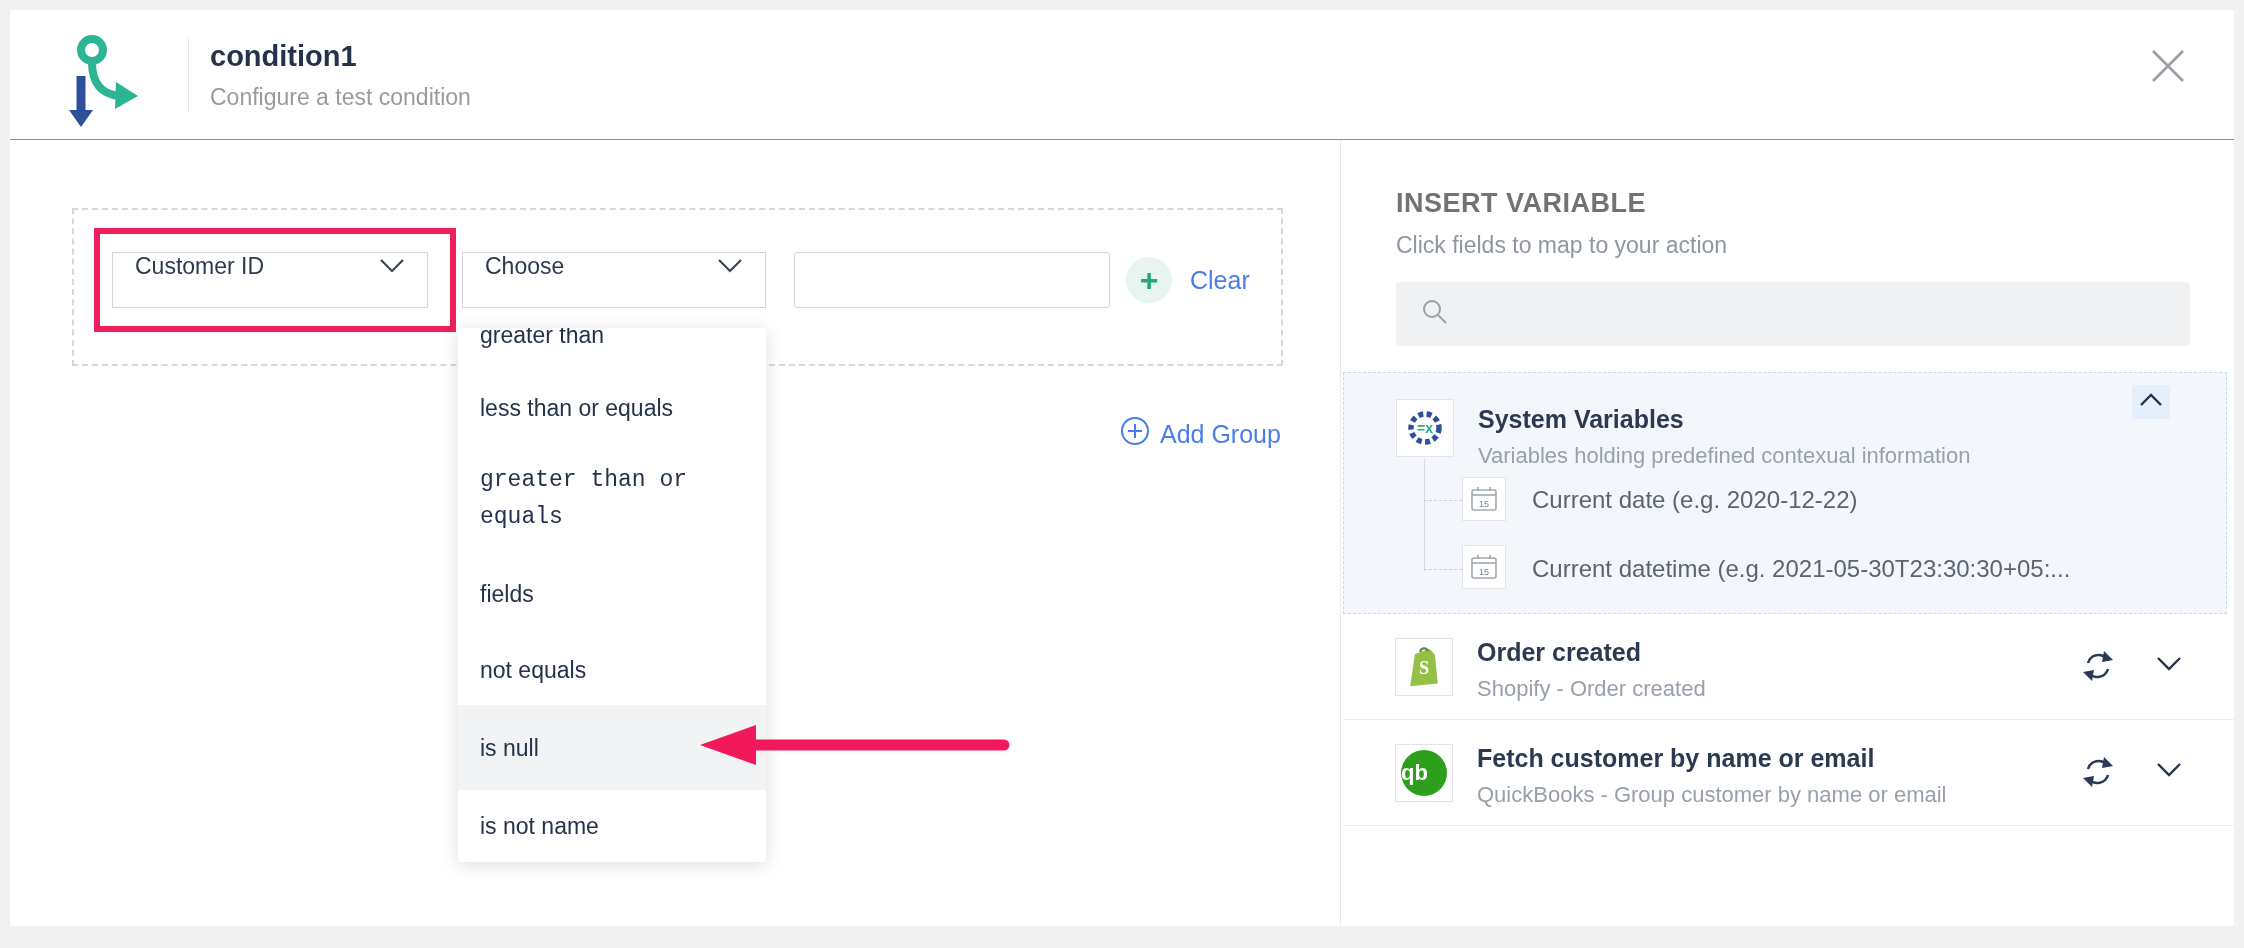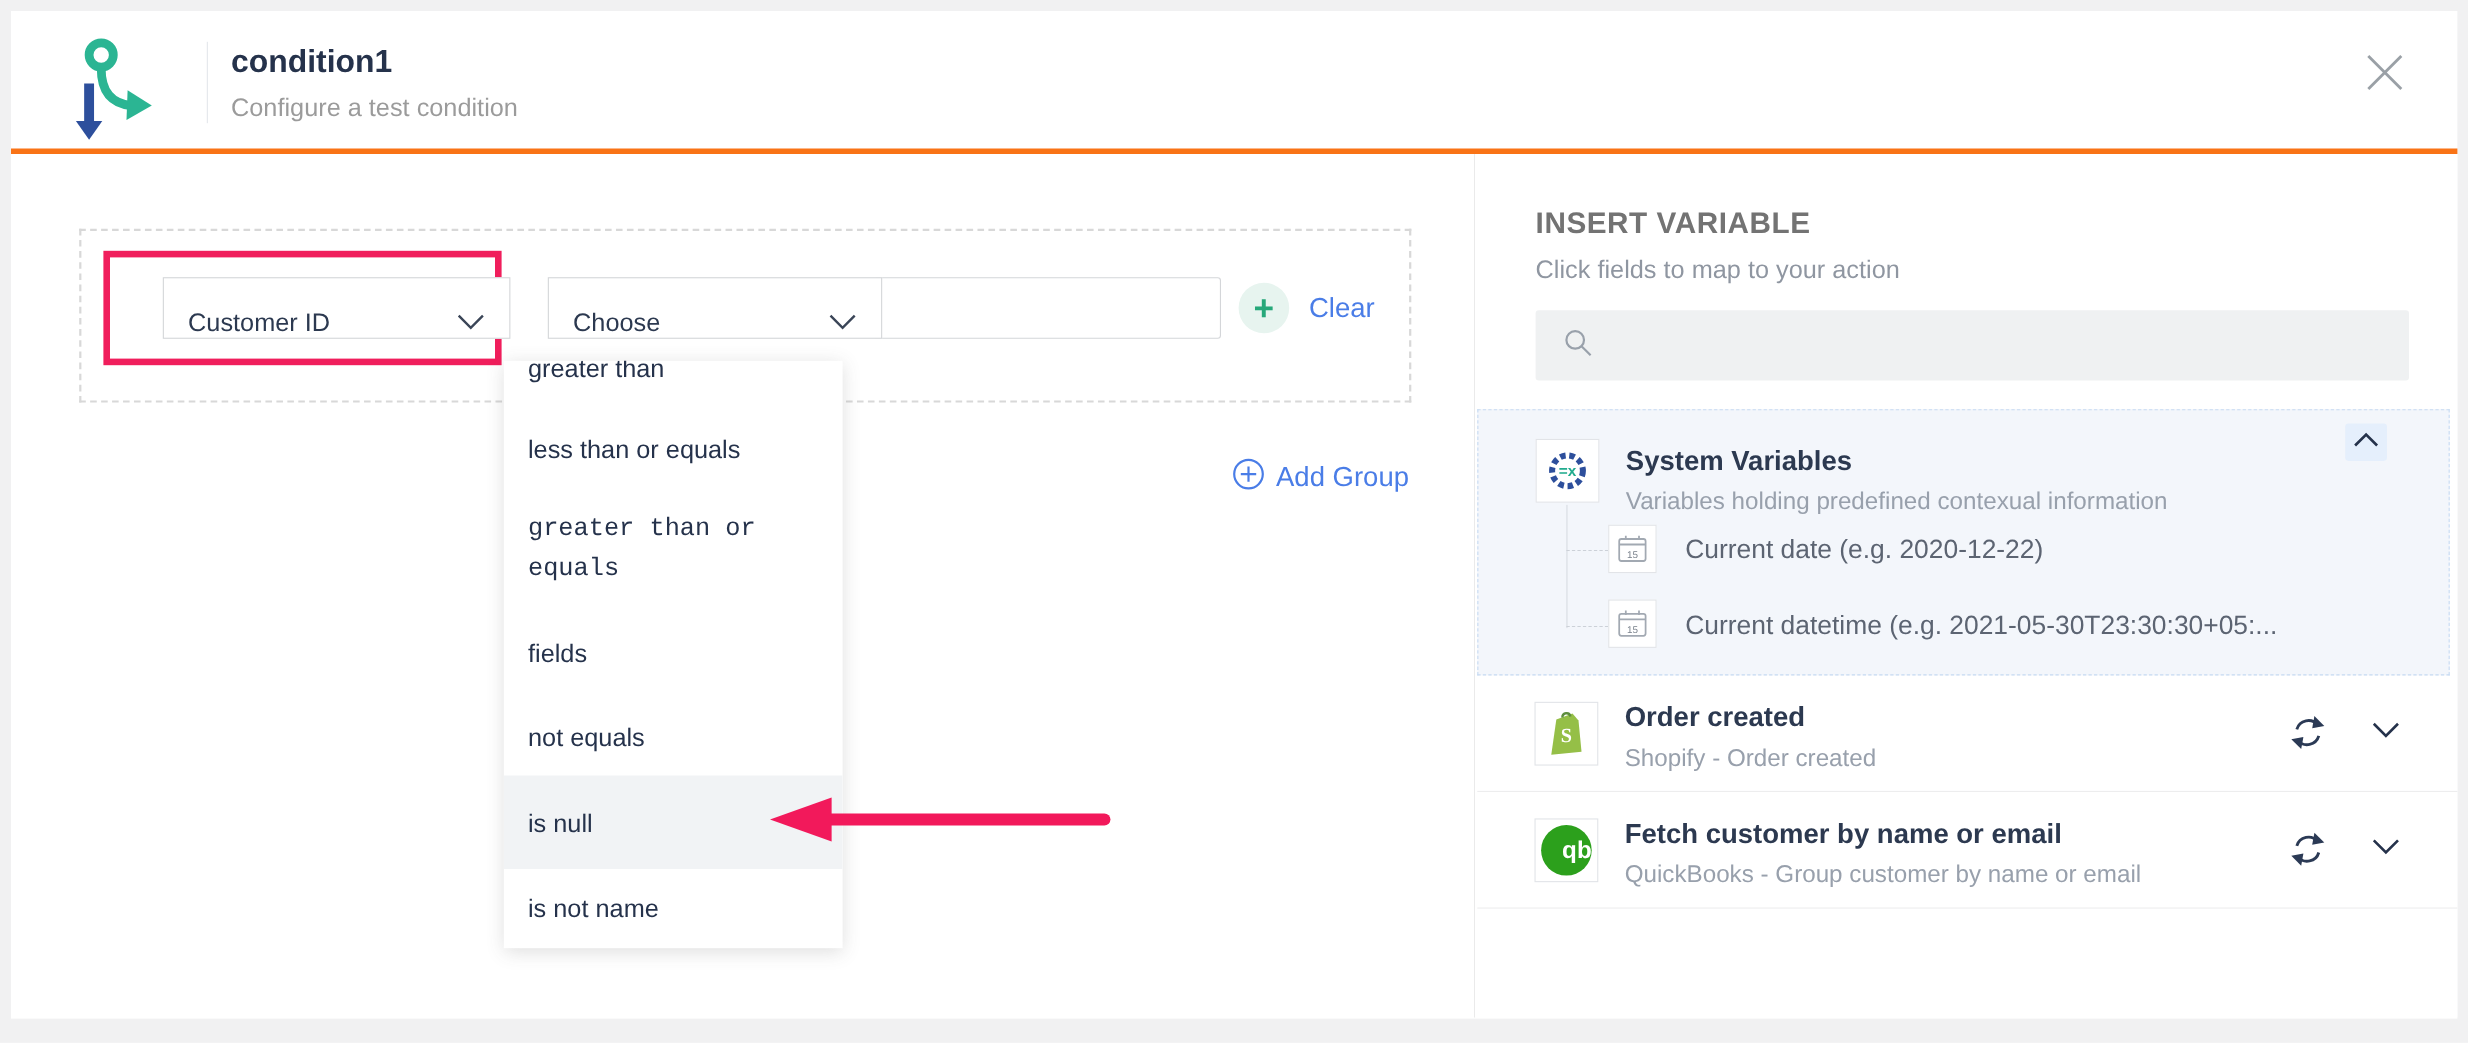--- a/index.html
+++ b/index.html
@@ -9,36 +9,36 @@
     font-family: "Liberation Sans", sans-serif;
     position: relative;
     overflow: hidden;
   }
   .modal {
     position: absolute; left: 10px; top: 10px;
     width: 2224px; height: 916px;
     background: #ffffff;
   }
   
-  .hdr { position: relative; height: 130px; border-bottom: 5px solid #f97316; padding-left: 43px; }
+  .hdr { position: relative; height: 130px; border-bottom: 1px solid #f97316; padding-left: 43px; }
   .flow-icon { position: absolute; left: 46px; top: 22px; }
   .hdr-divider { position: absolute; left: 178px; top: 28px; width: 1px; height: 74px; background: #e4e7eb; }
   .hdr-title { position: absolute; left: 200px; top: 30px; font-size: 29px; font-weight: 600; color: #25324b; }
   .hdr-sub { position: absolute; left: 200px; top: 74px; font-size: 23px; color: #9b9b9b; }
   .close-btn { position: absolute; right: 46px; top: 36px; width: 40px; height: 40px; cursor: pointer; }
   
   .body-row { display: flex; height: 785px; }
   .main { position: relative; width: 1331px; border-right: 1px solid #eaeaea; background: #fff; }
   .sidebar { position: relative; flex: 1; background: #fff; }
   
   .group-box { position: absolute; left: 62px; top: 68px; width: 1211px; height: 158px; border: 2px dashed #d8d8d8; }
   .pink-box { position: absolute; left: 84px; top: 88px; width: 362px; height: 104px; border: 6px solid #f01e5c; z-index: 3; }
   .sel { position: absolute; height: 56px; background: #fff; border: 1px solid #d4d6d9;
-         display: flex; align-items: flex-end; justify-content: space-between;
-         padding: 0 22px; font-size: 23px; color: #2c3950; z-index: 4; cursor: pointer; margin-left: 36px; }
+         display: flex; align-items: flex-start; justify-content: space-between;
+         padding: 0 22px; font-size: 23px; color: #2c3950; z-index: 4; cursor: pointer; }
   .sel-field { left: 102px; top: 112px; width: 316px; }
   .sel-op { left: 452px; top: 112px; width: 304px; }
   .val-input { position: absolute; left: 784px; top: 112px; width: 316px; height: 56px;
                border: 1px solid #d4d6d9; border-radius: 3px; font-size: 23px; padding: 0 16px;
                font-family: "Liberation Sans", sans-serif; color: #2c3950; }
   .plus-circle { position: absolute; left: 1116px; top: 117px; width: 46px; height: 46px;
                  border-radius: 50%; background: #e7f4ef; display: flex; align-items: center;
                  justify-content: center; font-size: 32px; font-weight: 600; color: #27a87a; cursor: pointer; }
   .clear-link { position: absolute; left: 1180px; top: 126px; font-size: 25px; color: #4a7de7; cursor: pointer; }
   .add-group { position: absolute; left: 1110px; top: 276px; display: flex; align-items: center;
@@ -85,21 +85,21 @@
   .var-label { position: absolute; left: 188px; font-size: 24px; color: #5c6472; cursor: pointer; }
   .var-label.r1 { top: 113px; } .var-label.r2 { top: 182px; }
   .action-row { position: absolute; left: 2px; right: 0; height: 106px; border-bottom: 1px solid #ededee; }
   .row-shopify { top: 474px; } .row-qb { top: 580px; }
   .ar-iconbox { left: 52px; top: 24px; }
   .ar-name { position: absolute; left: 134px; top: 24px; font-size: 25px; font-weight: 600; color: #2c3950; }
   .ar-desc { position: absolute; left: 134px; top: 62px; font-size: 22px; color: #98a0ac; }
   .ar-refresh { position: absolute; right: 118px; top: 34px; cursor: pointer; }
   .ar-chev { position: absolute; right: 52px; top: 42px; cursor: pointer; }
   .qb-circle { width: 46px; height: 46px; border-radius: 50%; background: #2ca01c;
-               display: flex; align-items: center; justify-content: flex-end;
+               display: flex; align-items: center; justify-content: flex-start;
                color: #fff; font-size: 22px; font-weight: 700; }
 </style>
 </head>
 <body>
 
 <div class="modal">
 
   <div class="hdr">
     <span class="flow-icon">
       <svg width="88" height="98" viewBox="0 0 88 98">

